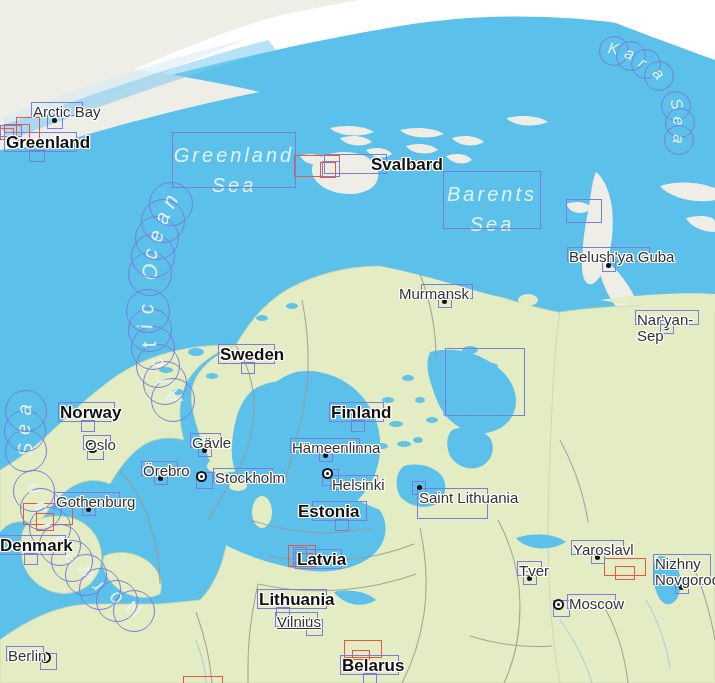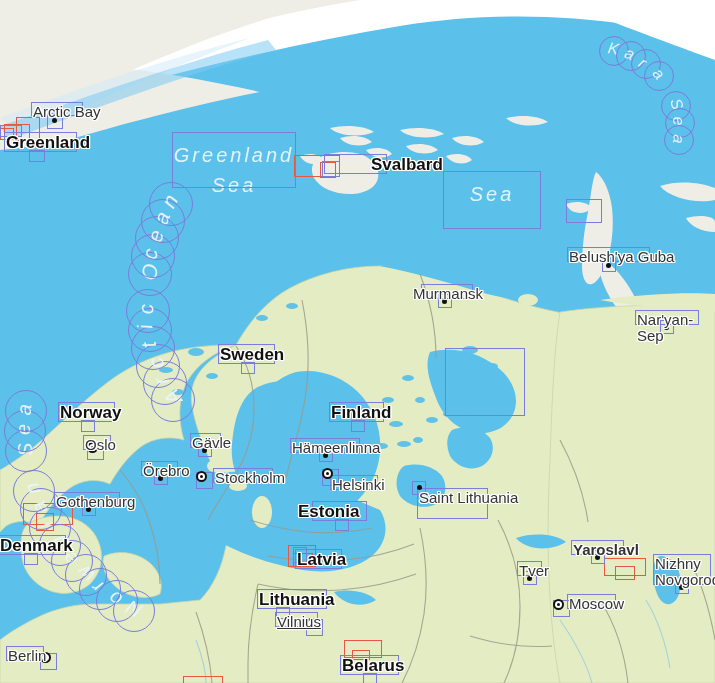--- a/index.html
+++ b/index.html
@@ -327,20 +327,21 @@
       <div class="glyph" style="font-size: 20px; left: 34.2181px; top: 495.841px; transform: rotate(-112.8deg);">a</div>
       <div class="gcircle" style="left: 13.1679px; top: 469.62px; width: 42px; height: 42px;"></div>
       <div class="glyph" style="font-size: 20px; left: 27.3679px; top: 477.02px; transform: rotate(-107.2deg);">n</div>
       <div class="gcircle" style="left: 5.12301px; top: 430.428px; width: 42px; height: 42px;"></div>
       <div class="glyph" style="font-size: 20px; left: 19.323px; top: 437.828px; transform: rotate(-96deg);">S</div>
       <div class="gcircle" style="left: 4.005px; top: 410.431px; width: 42px; height: 42px;"></div>
       <div class="glyph" style="font-size: 20px; left: 18.205px; top: 417.831px; transform: rotate(-90.4deg);">e</div>
       <div class="gcircle" style="left: 4.8437px; top: 390.42px; width: 42px; height: 42px;"></div>
       <div class="glyph" style="font-size: 20px; left: 19.0437px; top: 397.82px; transform: rotate(-84.8deg);">a</div>
       <div class="water" style="left: 443px; top: 179px; width: 98px;">
+        <div>Barents</div>
         <div>Sea</div>
       </div>
       <div class="box" style="left: 443px; top: 171px; width: 98px; height: 58px;"></div>
       <div class="gcircle" style="left: 598.892px; top: 36.2154px; width: 30px; height: 30px;"></div>
       <div class="glyph" style="font-size: 16px; left: 608.452px; top: 40.3354px; transform: rotate(10deg);">K</div>
       <div class="gcircle" style="left: 615.615px; top: 41.0896px; width: 30px; height: 30px;"></div>
       <div class="glyph" style="font-size: 16px; left: 625.175px; top: 45.2096px; transform: rotate(22.5deg);">a</div>
       <div class="gcircle" style="left: 630.886px; top: 49.4678px; width: 30px; height: 30px;"></div>
       <div class="glyph" style="font-size: 16px; left: 640.446px; top: 53.5878px; transform: rotate(35deg);">r</div>
       <div class="gcircle" style="left: 643.982px; top: 60.9528px; width: 30px; height: 30px;"></div>
@@ -361,21 +362,21 @@
       <div class="box" style="left: 324px; top: 154px; width: 63px; height: 20px;"></div>
       <div class="box" style="left: 322px; top: 161px; width: 18px; height: 16px;"></div>
       <div class="place country" style="left: 326px; top: 156px; margin-left: 45px;">Svalbard</div>
       <div class="box" style="left: 567px; top: 247px; width: 83px; height: 15px;"></div>
       <div class="box" style="left: 602px; top: 258px; width: 14px; height: 14px;"></div>
       <div class="dot" style="left: 606px; top: 263px;"></div>
       <div class="place city" style="left: 569px; top: 249px;">Belush'ya Guba</div>
       <div class="box" style="left: 421px; top: 284px; width: 52px; height: 15px;"></div>
       <div class="box" style="left: 438px; top: 294px; width: 14px; height: 14px;"></div>
       <div class="dot" style="left: 442px; top: 299px;"></div>
-      <div class="place city" style="left: 413px; top: 286px;">Murmansk</div>
+      <div class="place city" style="left: 399px; top: 286px;">Murmansk</div>
       <div class="box" style="left: 635px; top: 310px; width: 64px; height: 15px;"></div>
       <div class="box" style="left: 660px; top: 320px; width: 14px; height: 14px;"></div>
       <div class="dot" style="left: 664px; top: 325px;"></div>
       <div class="place city" style="left: 637px; top: 312px;">Nar'yan-Sep</div>
       <div class="box" style="left: 218px; top: 344px; width: 57px; height: 20px;"></div>
       <div class="box" style="left: 241px; top: 362px; width: 14px; height: 12px;"></div>
       <div class="place country" style="left: 220px; top: 346px;">Sweden</div>
       <div class="box" style="left: 329px; top: 402px; width: 55px; height: 20px;"></div>
       <div class="box" style="left: 351px; top: 420px; width: 14px; height: 12px;"></div>
       <div class="place country" style="left: 331px; top: 404px;">Finland</div>
@@ -423,21 +424,21 @@
       <div class="box" style="left: 295px; top: 549px; width: 47px; height: 20px;"></div>
       <div class="box" style="left: 293px; top: 547px; width: 14px; height: 16px;"></div>
       <div class="place country" style="left: 297px; top: 551px;">Latvia</div>
       <div class="box" style="left: 517px; top: 561px; width: 25px; height: 15px;"></div>
       <div class="box" style="left: 523px; top: 571px; width: 14px; height: 14px;"></div>
       <div class="dot" style="left: 527px; top: 576px;"></div>
       <div class="place city" style="left: 519px; top: 563px;">Tver</div>
       <div class="box" style="left: 571px; top: 540px; width: 53px; height: 15px;"></div>
       <div class="box" style="left: 591px; top: 550px; width: 14px; height: 14px;"></div>
       <div class="dot" style="left: 595px; top: 555px;"></div>
-      <div class="place city" style="left: 573px; top: 542px; font-weight: bold;">Yaroslavl</div>
+      <div class="place city" style="left: 573px; top: 542px;">Yaroslavl</div>
       <div class="box" style="left: 653px; top: 554px; width: 58px; height: 31px;"></div>
       <div class="box" style="left: 675px; top: 580px; width: 14px; height: 14px;"></div>
       <div class="dot" style="left: 679px; top: 585px;"></div>
       <div class="place city" style="left: 655px; top: 556px;">
         <div>Nizhny</div>
         <div>Novgorod</div>
       </div>
       <div class="box" style="left: 257px; top: 589px; width: 70px; height: 20px;"></div>
       <div class="box" style="left: 276px; top: 607px; width: 14px; height: 12px;"></div>
       <div class="place country" style="left: 259px; top: 591px;">Lithuania</div>

